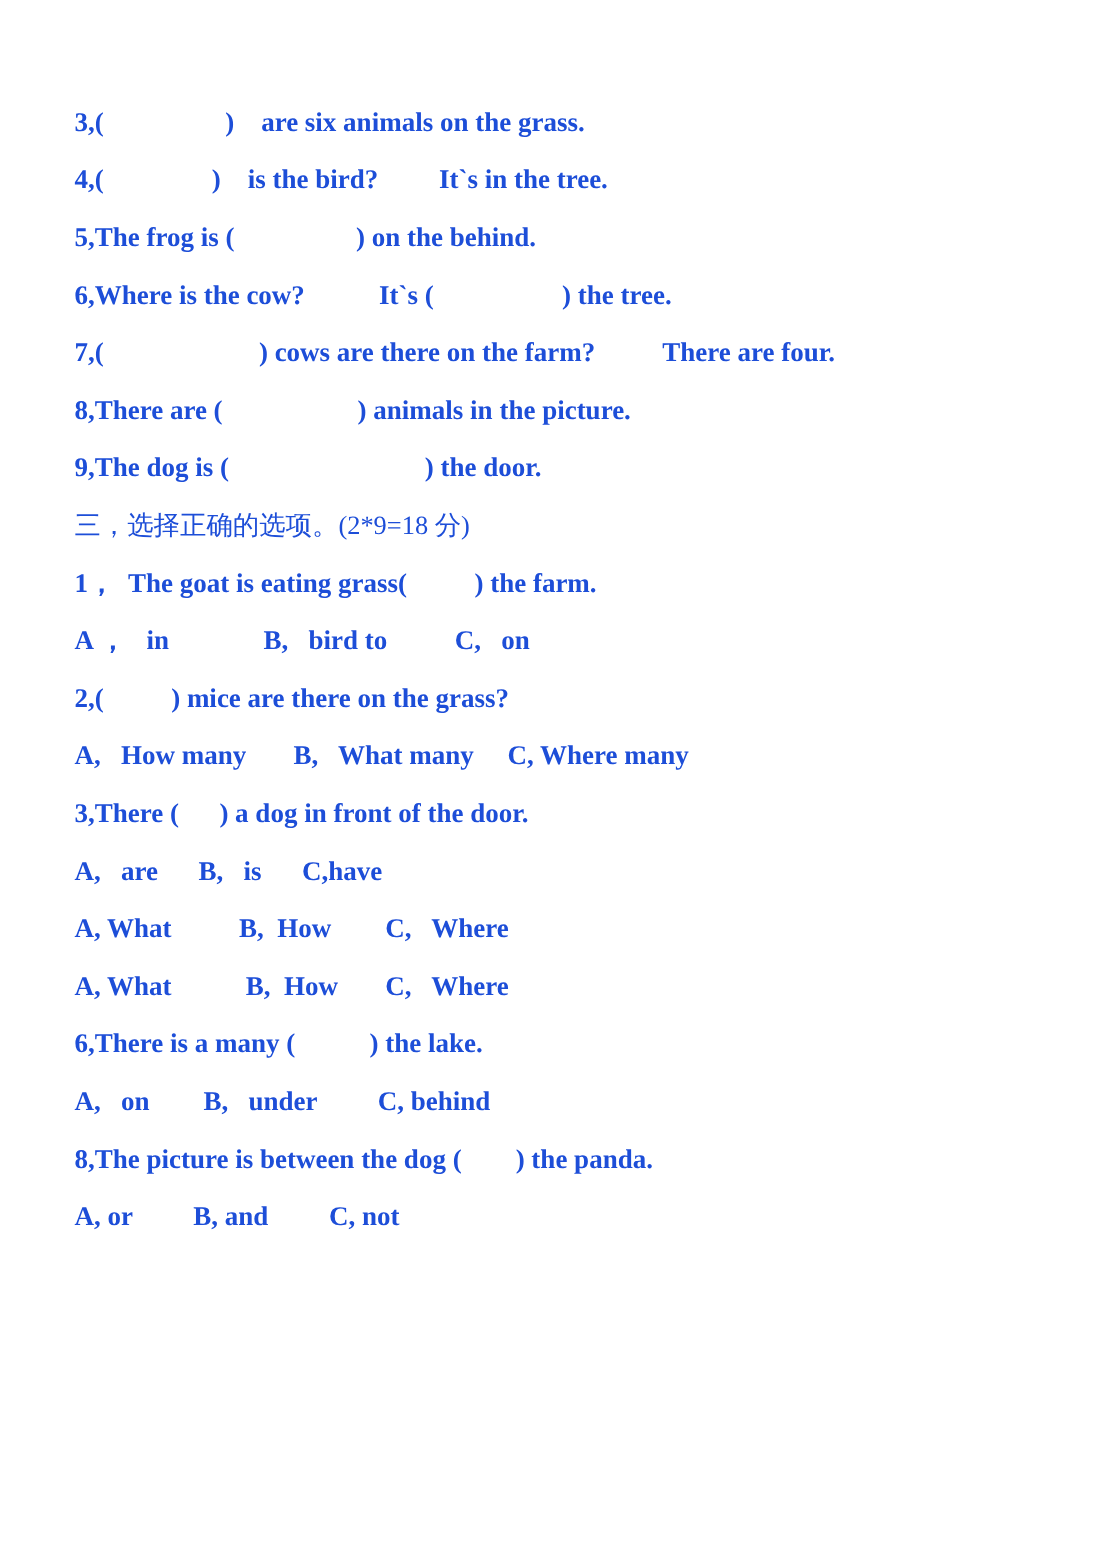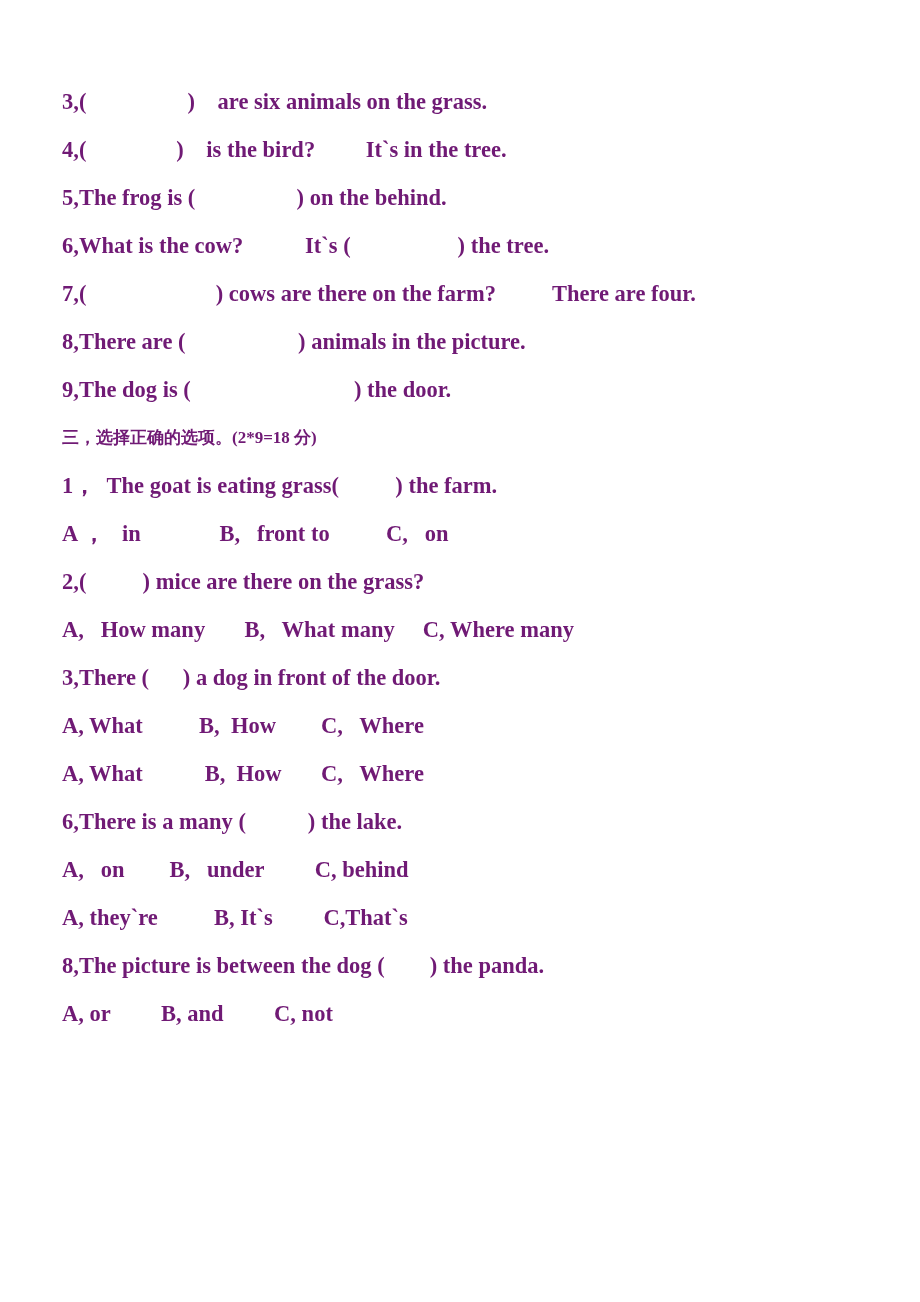--- a/index.html
+++ b/index.html
@@ -30,57 +30,57 @@
     top: 78px;
     width: 800px;
   }
   .line {
     font-size: 22.5px;
     font-weight: bold;
     line-height: 48px;
     height: 48px;
     white-space: pre;
     letter-spacing: 0px;
-    color: #701a75;
+    color: #1d4ed8;
   }
   .line.section-heading {
-    font-size: 17px;
-    font-weight: bold;
+    font-size: 22px;
+    font-weight: normal;
   }
 </style>
 </head>
 <body>
 
 <div class="page">
   <div class="content">
 
     <div class="line">3,(                  )    are six animals on the grass.</div>
     <div class="line">4,(                )    is the bird?         It`s in the tree.</div>
     <div class="line">5,The frog is (                  ) on the behind.</div>
-    <div class="line">6,What is the cow?           It`s (                   ) the tree.</div>
+    <div class="line">6,Where is the cow?           It`s (                   ) the tree.</div>
     <div class="line">7,(                       ) cows are there on the farm?          There are four.</div>
     <div class="line">8,There are (                    ) animals in the picture.</div>
     <div class="line">9,The dog is (                             ) the door.</div>
 
     <div class="line section-heading">三，选择正确的选项。(2*9=18 分)</div>
 
     <div class="line">1，  The goat is eating grass(          ) the farm.</div>
-    <div class="line">A ，   in              B,   front to          C,   on</div>
+    <div class="line">A ，   in              B,   bird to          C,   on</div>
 
     <div class="line">2,(          ) mice are there on the grass?</div>
     <div class="line">A,   How many       B,   What many     C, Where many</div>
 
     <div class="line">3,There (      ) a dog in front of the door.</div>
+    <div class="line">A,   are      B,   is      C,have</div>
 
     <div class="line">A, What          B,  How        C,   Where</div>
 
     <div class="line">A, What           B,  How       C,   Where</div>
 
     <div class="line">6,There is a many (           ) the lake.</div>
     <div class="line">A,   on        B,   under         C, behind</div>
 
-    <div class="line">A, they`re          B, It`s         C,That`s</div>
 
     <div class="line">8,The picture is between the dog (        ) the panda.</div>
     <div class="line">A, or         B, and         C, not</div>
 
   </div>
 </div>
 
 </body></html>

